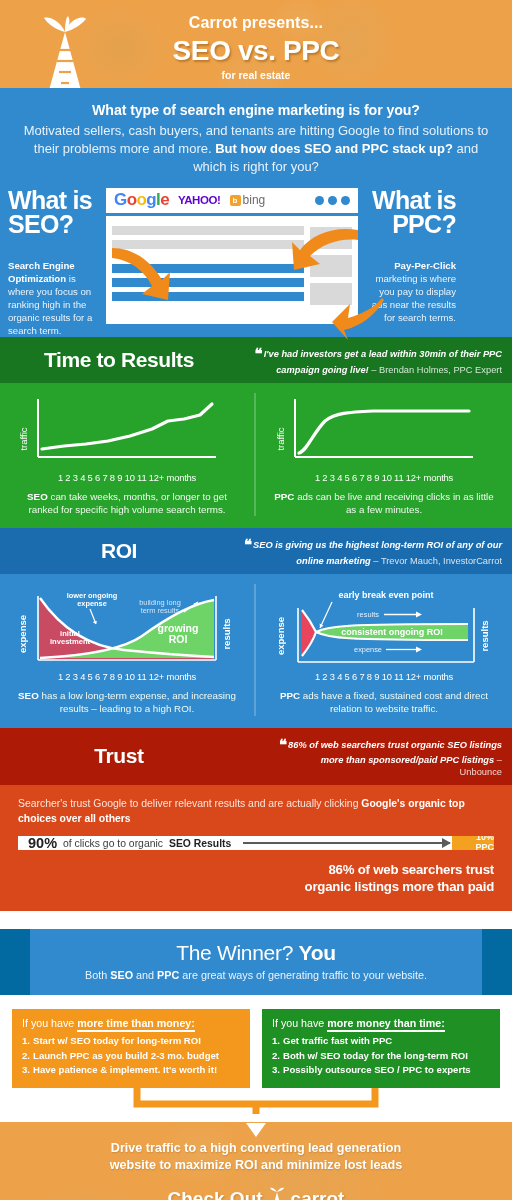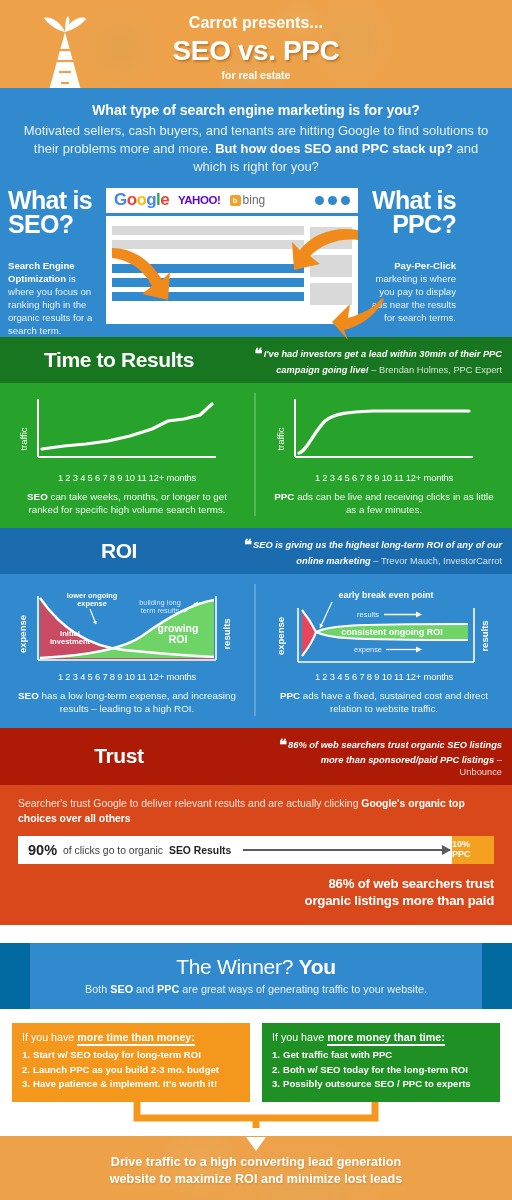--- a/index.html
+++ b/index.html
@@ -109,37 +109,37 @@
   
   .roi-body { background:#3189ce; display:flex; padding: 10px 0 12px; }
   .roi-body .half.left-div { border-right: 2px solid rgba(255,255,255,.22); }
   .roi-chart { height:86px; display:flex; align-items:center; justify-content:flex-end; }
 
   
   .trust-body { background:#d9481b; padding: 12px 18px 16px; color:#fff; }
   .trust-p { font-size:10.4px; line-height:1.4; color:#fae5dc; }
   .trust-p b { color:#fff; }
   .bar-row {
-    margin-top:10px; display:flex; height:28px; background:#fff; align-items:center;
+    margin-top:10px; display:flex; height:14px; background:#fff; align-items:center;
     overflow:hidden;
   }
   .bar-seo {
     flex:1; display:flex; align-items:center; padding-left:10px; height:100%;
     color:#3b3b3b; font-size:10.4px; gap:6px; white-space:nowrap;
   }
   .bar-seo .pct { font-size:14.5px; font-weight:bold; color:#222; }
   .bar-seo b { color:#222; }
   .bar-line { flex:1; height:2px; background:#5b5b5b; position:relative; margin:0 2px 0 6px; }
   .bar-line:after {
     content:''; position:absolute; right:-1px; top:-4px;
     border-left:9px solid #5b5b5b; border-top:5px solid transparent; border-bottom:5px solid transparent;
   }
   .bar-ppc {
     width:42px; height:100%; background:#f3a11e; color:#fff; font-size:9px;
-    font-weight:bold; display:flex; flex-direction:column; align-items:flex-start;
+    font-weight:bold; display:flex; flex-direction:column; align-items:flex-end;
     justify-content:center; line-height:1.1;
   }
   .trust-claim {
     margin-top:12px; text-align:right; font-size:13.2px; font-weight:bold;
     line-height:1.25; letter-spacing:-.2px;
   }
 
   
   .white-gap { background:#fff; height:18px; }
   .winner-wrap { background:#0369a1; padding: 0 30px; }

